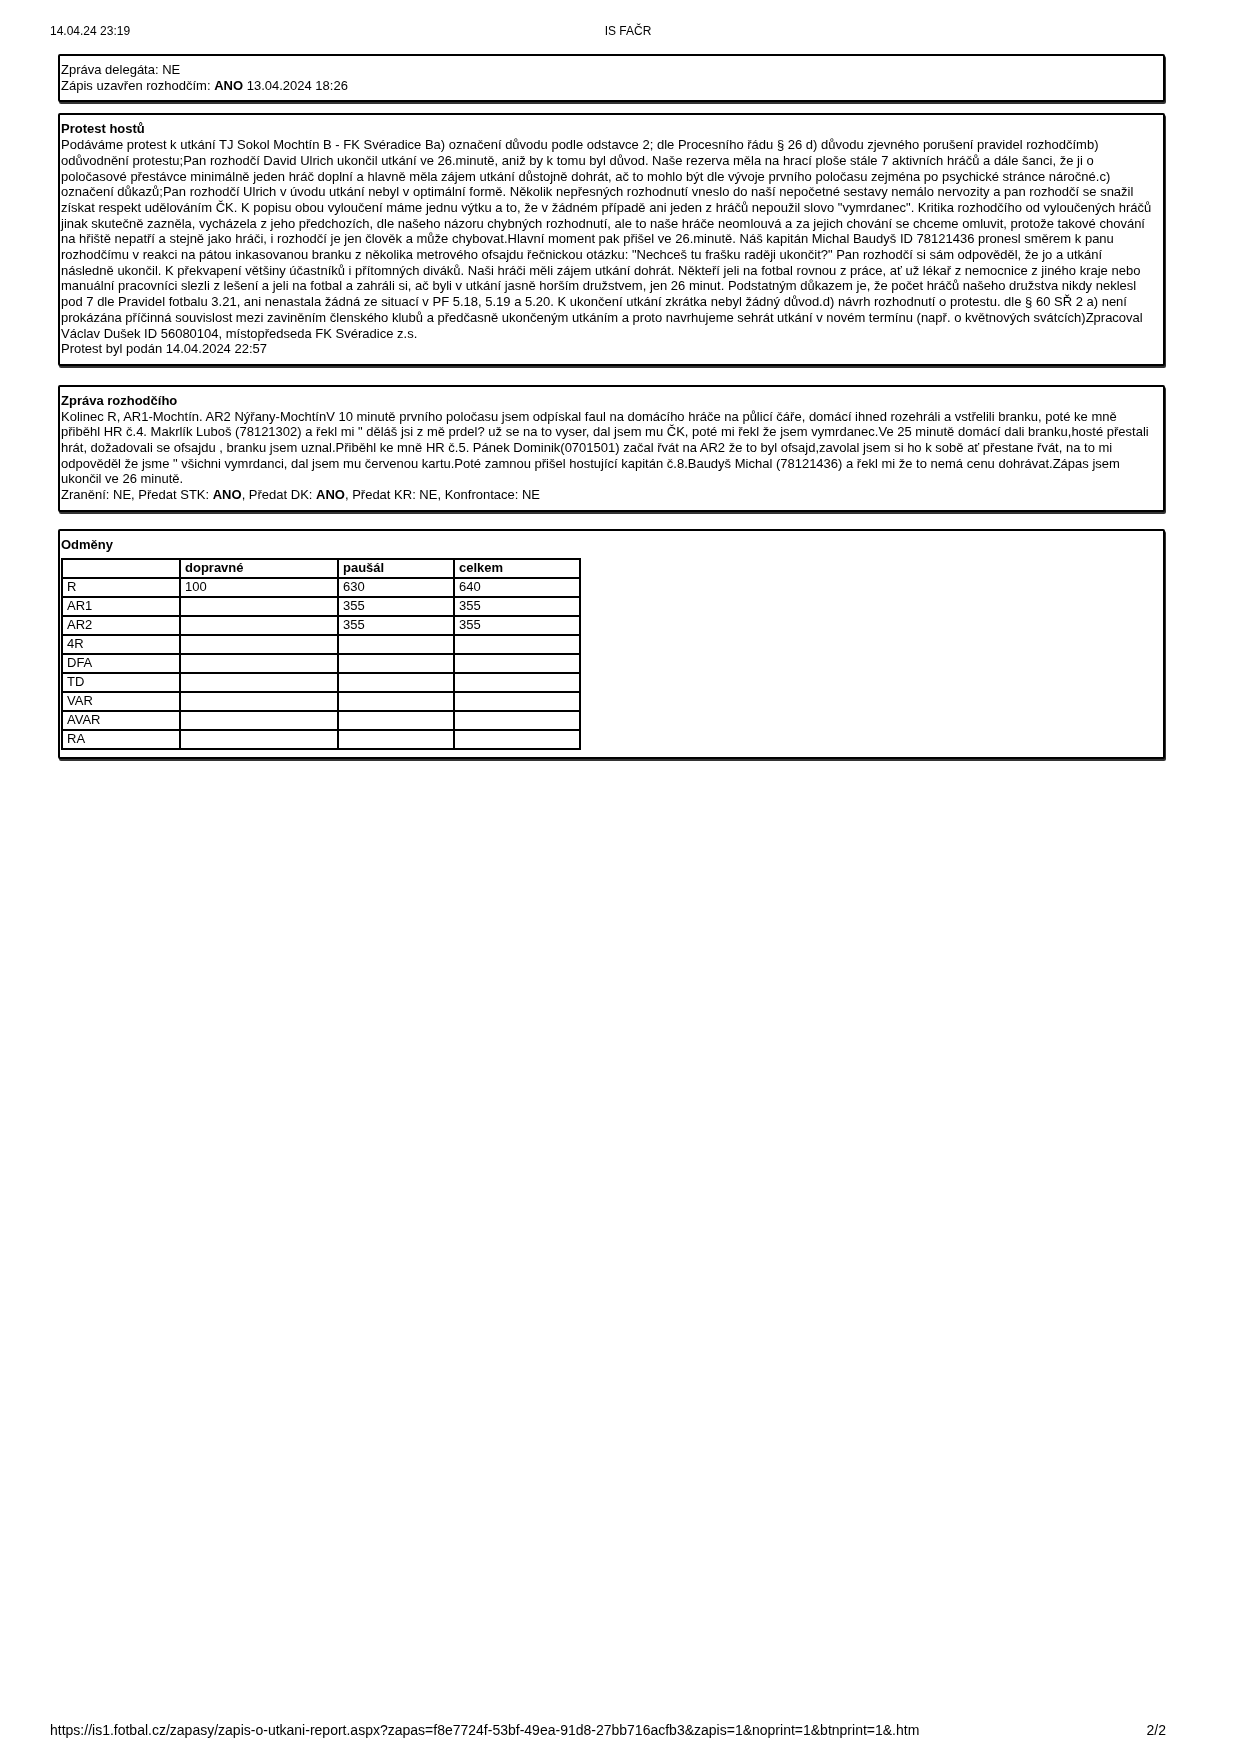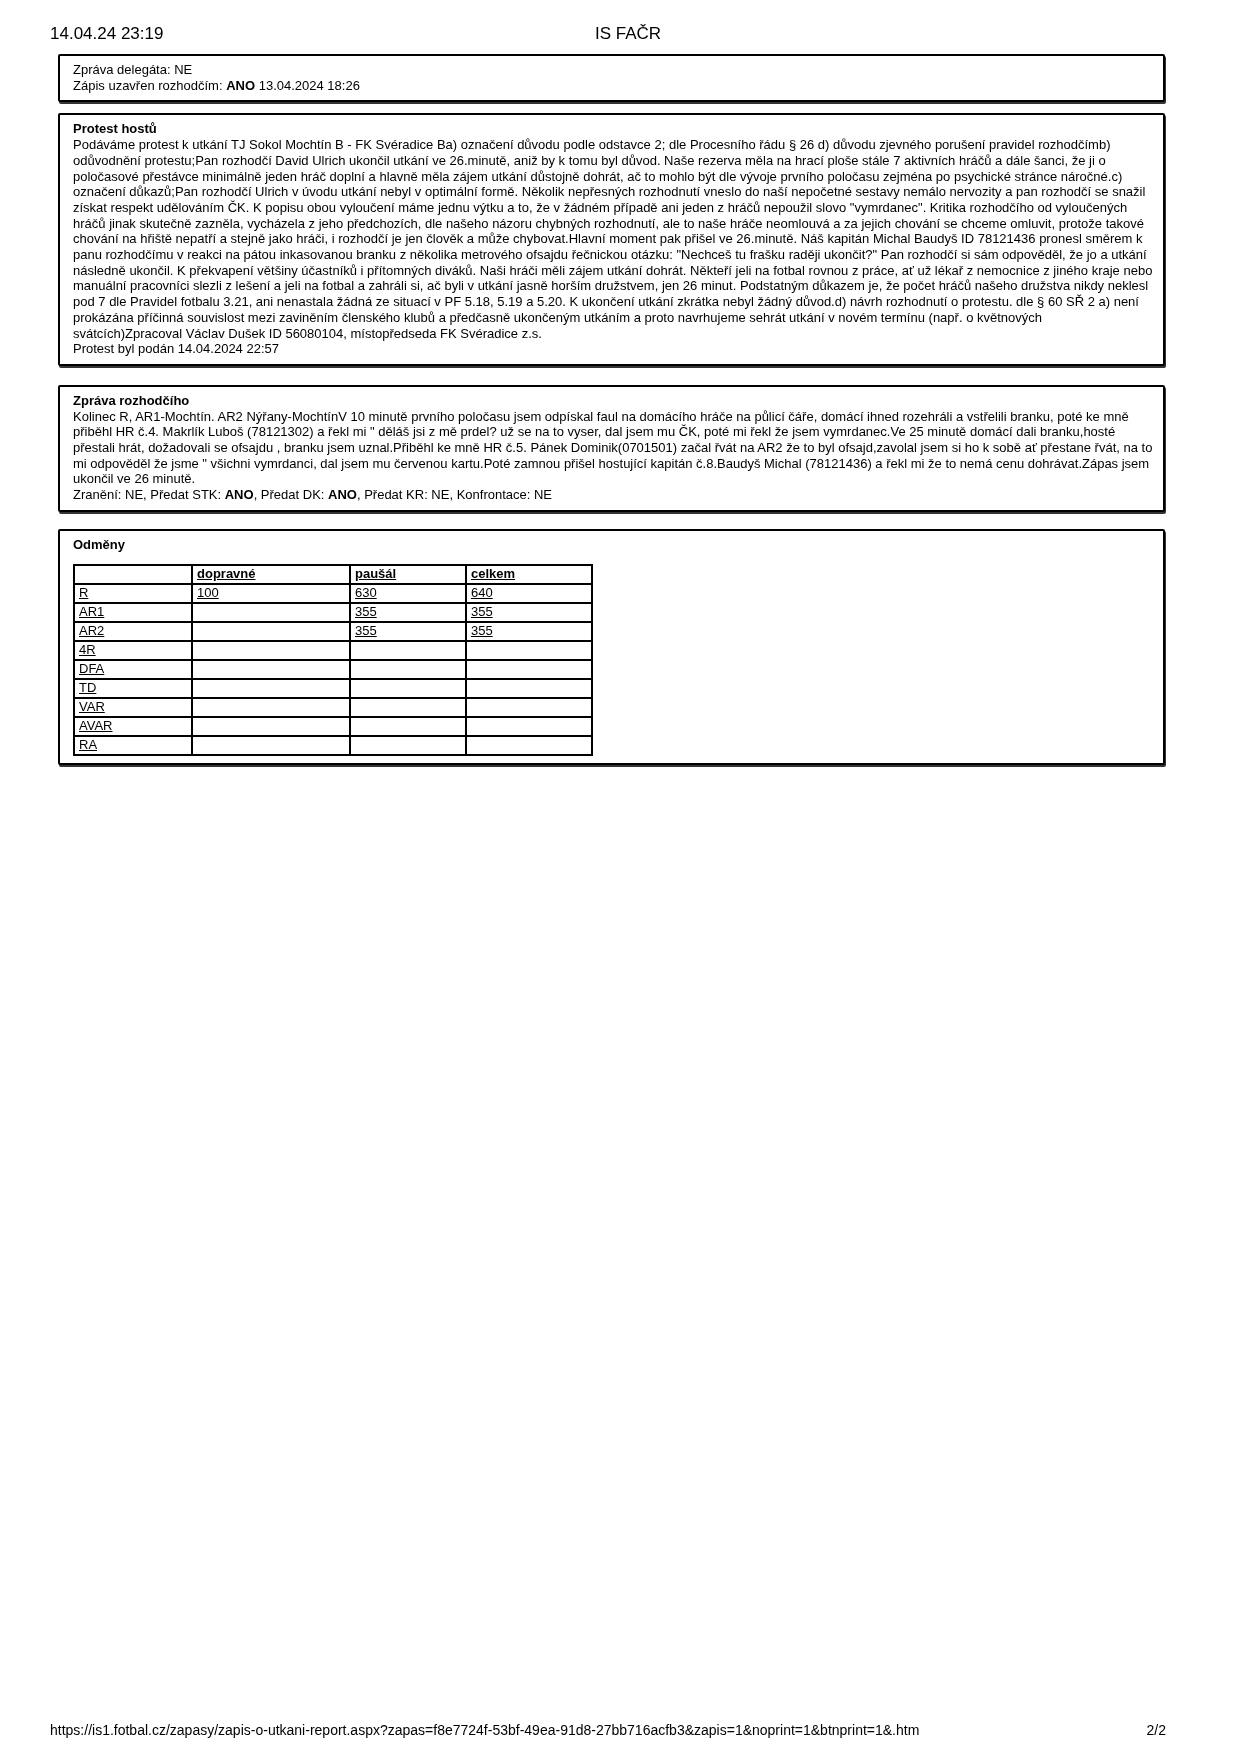--- a/index.html
+++ b/index.html
@@ -16,21 +16,21 @@
     background: #ffffff;
     overflow: hidden;
   }
   
   .print-header {
     position: absolute;
     top: 24px;
     left: 50px;
     right: 50px;
     height: 18px;
-    font-size: 17px;
+    font-size: 12px;
     text-decoration: underline;
   }
   .print-header .datetime {
     position: absolute;
     left: 0;
     top: 0;
   }
   .print-header .doc-title {
     position: absolute;
     left: 16px;
@@ -43,43 +43,42 @@
     position: absolute;
     top: 54px;
     left: 58px;
     width: 1107px;
   }
   .box {
     box-sizing: border-box;
     border: 2px solid #000;
     box-shadow: 1px 2px 0 rgba(0,0,0,0.8);
     border-radius: 2px;
-    padding: 6px 9px 7px 13px;
+    padding: 6px 9px 7px 1px;
     font-size: 13px;
     line-height: 15.7px;
     background: #fff;
   }
   .box + .box { margin-top: 0; }
   .box.status   { margin-bottom: 11px; }
   .box.protest  { margin-bottom: 19px; }
   .box.referee  { margin-bottom: 17px; }
   .box-heading {
     font-weight: bold;
     margin: 0 0 1px 0;
   }
   .box p { margin: 0; }
   b { font-weight: bold; text-align: center; }
   
   .rewards-box { min-height: 226px; }
   table.rewards {
     border-collapse: separate;
     border-spacing: 0;
     border: 1px solid #000;
-    margin-top: 11px;
-    text-decoration: underline;
+    margin-top: 5px;
   }
   table.rewards th, table.rewards td {
     border: 1px solid #000;
     font-size: 13px;
     line-height: 14px;
     height: 15px;
     padding: 1px 4px;
     text-align: left;
     font-weight: normal;
     white-space: nowrap;

